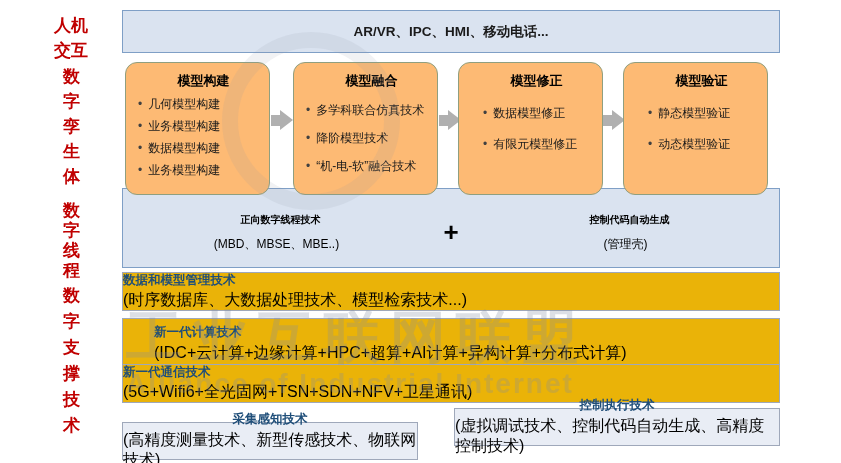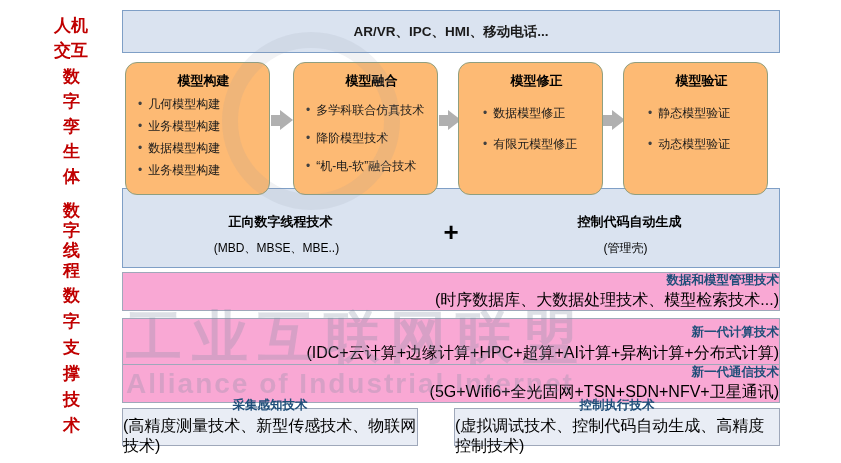--- a/index.html
+++ b/index.html
@@ -18,21 +18,21 @@
   .top-bar { position:absolute; left:122px; top:10px; width:658px; height:43px;
              background:#dae3f0; border:1px solid #7f9fc6; display:flex;
              align-items:center; justify-content:center; font-size:13.5px;
              font-weight:bold; color:#1a1a1a; z-index:2; }
 
   
   .thread-band { position:absolute; left:122px; top:188px; width:658px; height:80px;
                  background:#dae3f0; border:1px solid #7f9fc6; z-index:1;
                  display:flex; padding-top:24px; }
   .thread-half { flex:1; text-align:center; }
-  .thread-title { font-size:13px; font-weight:bold; color:#000;margin-left:8px; }
+  .thread-title { font-size:10px; font-weight:bold; color:#000;margin-left:8px; }
   .thread-sub { font-size:12px; color:#000; margin-top:9px; }
   .thread-plus { width:42px; text-align:center; font-size:26px; font-weight:bold; padding-top:4px; color:#000; }
 
   
   .gbox { position:absolute; top:62px; width:145px; height:133px; background:#fdba74;
           border:1.5px solid #8f9f80; border-radius:12px; padding:9px 0 6px 12px;
           z-index:2; }
   .b1 { left:125px; } .b2 { left:293px; } .b3 { left:458px; } .b4 { left:623px; }
   .gbox-title { text-align:center; font-weight:bold; font-size:13px; color:#000; margin-bottom:4px; }
   .gitem { display:flex; gap:6px; font-size:12px; color:#1a1a1a; margin-top:7px; line-height:1.25; }
@@ -41,34 +41,34 @@
   .bullet { color:#404040; }
 
   
   .arrow { position:absolute; top:110px; display:flex; align-items:center; z-index:2; }
   .a1 { left:271px; } .a2 { left:439px; } .a3 { left:603px; }
   .arrow .shaft { display:block; width:9px; height:11px; background:#b0b0b0; }
   .arrow .head  { display:block; width:0; height:0; border-left:13px solid #b0b0b0;
                   border-top:10px solid transparent; border-bottom:10px solid transparent; }
 
   
-  .bar { position:absolute; left:122px; width:658px; background:#f9a8d4;
+  .bar { position:absolute; left:122px; width:658px; background:#eab308;
          border:1px solid #9fa8ba; display:flex; flex-direction:column;
-         align-items:flex-end; justify-content:center; z-index:1; }
+         align-items:flex-start; justify-content:center; z-index:1; }
   .bar1 { top:272px; height:39px; }
   .bar2 { top:318px; height:52px;padding-left:31px; }
   .bar3 { top:364px; height:39px; }
   .bar-title { color:#1f4e79; font-weight:bold; font-size:12.5px; line-height:1.25; }
   .bar-sub   { color:#000; font-size:16px; line-height:1.25; margin-top:2px; }
 
   
   .bbox { position:absolute; top:408px; height:38px; background:#e9edf5;
           border:1px solid #9fa8ba; display:flex; flex-direction:column;
           align-items:center; justify-content:center; z-index:1; }
-  .bb1 { left:122px; width:296px; }
+  .bb1 { left:122px; width:296px;margin-top:14px; }
   .bb2 { left:454px; width:326px; }
 
   
   .watermark { position:absolute; left:126px; top:306px; width:600px;
                color:rgba(130,140,160,0.28); z-index:4; pointer-events:none; }
   .wm1 { font-size:56px; font-weight:bold; letter-spacing:10px; line-height:1.1; }
   .wm2 { font-size:28px; font-weight:bold; letter-spacing:2px; }
   .wm-ring { position:absolute; left:222px; top:32px; width:178px; height:178px;
              border:16px solid rgba(140,150,165,0.12); border-radius:50%;
              z-index:3; pointer-events:none; }

